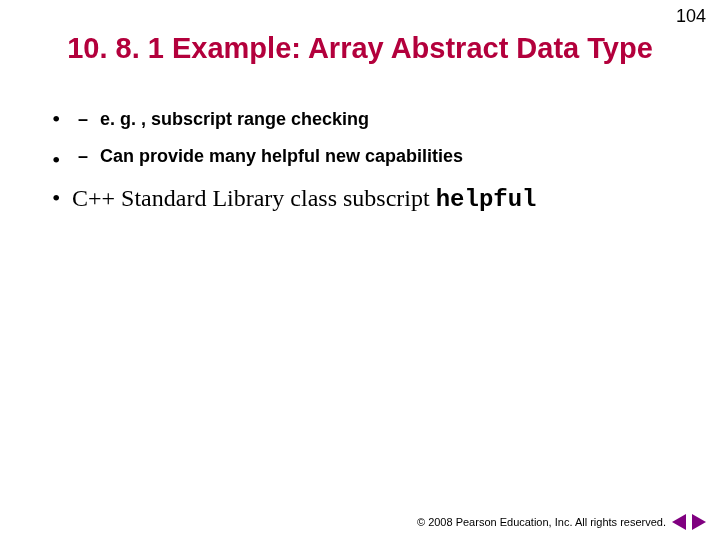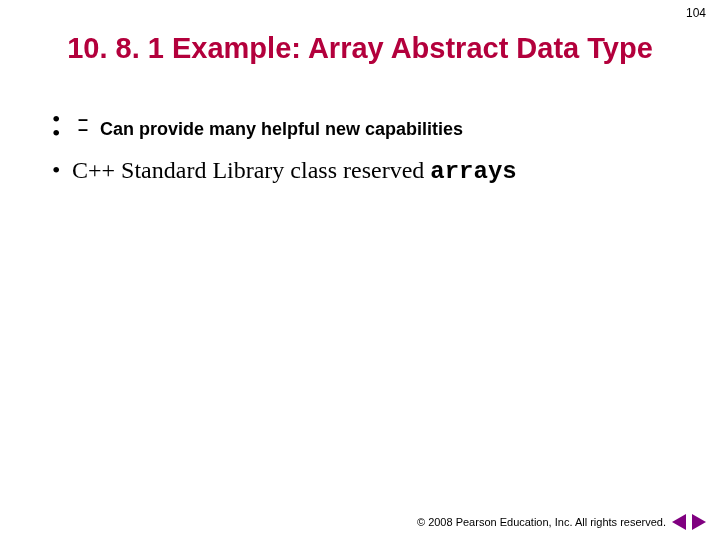--- a/index.html
+++ b/index.html
@@ -7,21 +7,21 @@
   body {
     background: #ffffff;
     font-family: "Times New Roman", Times, serif;
     position: relative;
   }
   .page-number {
     position: absolute;
     top: 6px;
     right: 14px;
     font-family: Arial, Helvetica, sans-serif;
-    font-size: 12px;
+    font-size: 18px;
     color: #000;
   }
   .title {
     position: absolute;
     top: 32px;
     left: 26px;
     right: 26px;
     color: #b3003c;
     font-family: Arial, Helvetica, sans-serif;
     font-weight: bold;
@@ -105,33 +105,34 @@
 
 <div class="title">10. 8. 1 Example: Array Abstract Data Type</div>
 
 <div class="content">
 
   <div class="bullet-l1">
     <span class="dot">•</span>
   </div>
   <div class="bullet-l2">
     <span class="dash">–</span>
+    <span>e. g. , subscript range checking</span>
   </div>
 
   <div class="bullet-l1">
     <span class="dot">•</span>
   </div>
   <div class="bullet-l2">
     <span class="dash">–</span>
     <span>Can provide many helpful new capabilities</span>
   </div>
 
   <div class="bullet-l1">
     <span class="dot">•</span>
-    <span>C++ Standard Library class reserved </span><span class="mono">arrays</span>
+    <span>C++ Standard Library class subscript </span><span class="mono">helpful</span>
   </div>
 
 </div>
 
 <div class="footer">
   <span class="copyright">© 2008 Pearson Education, Inc. All rights reserved.</span>
   <span class="nav-arrow nav-prev"></span>
   <span class="nav-arrow nav-next"></span>
 </div>
 

